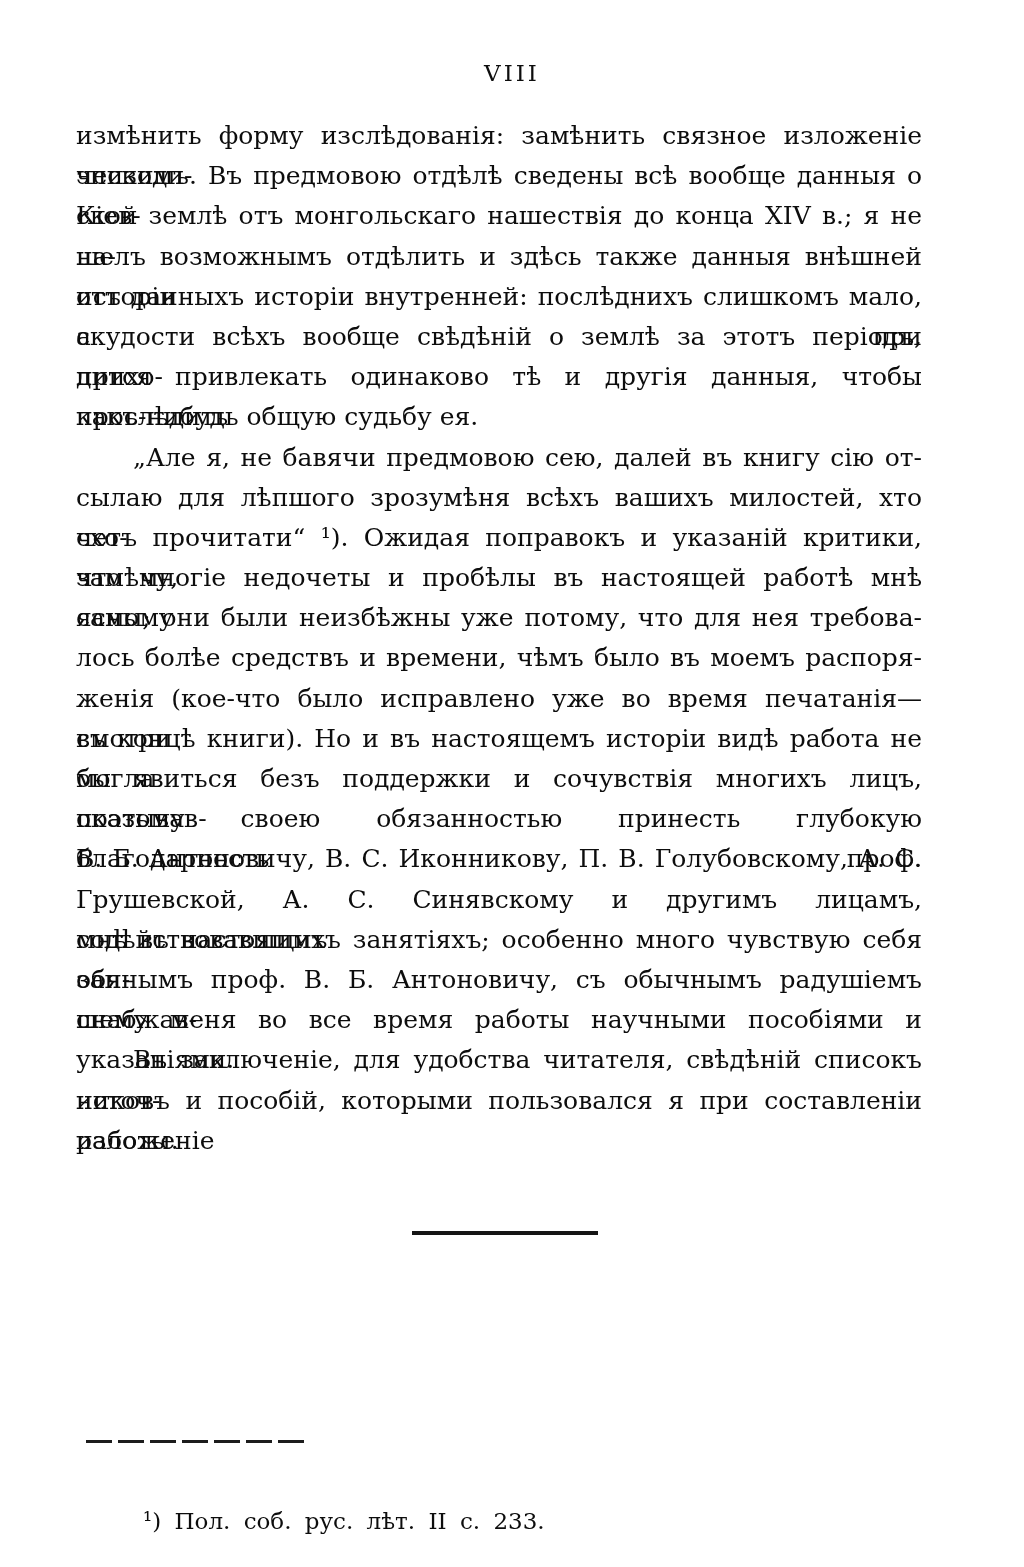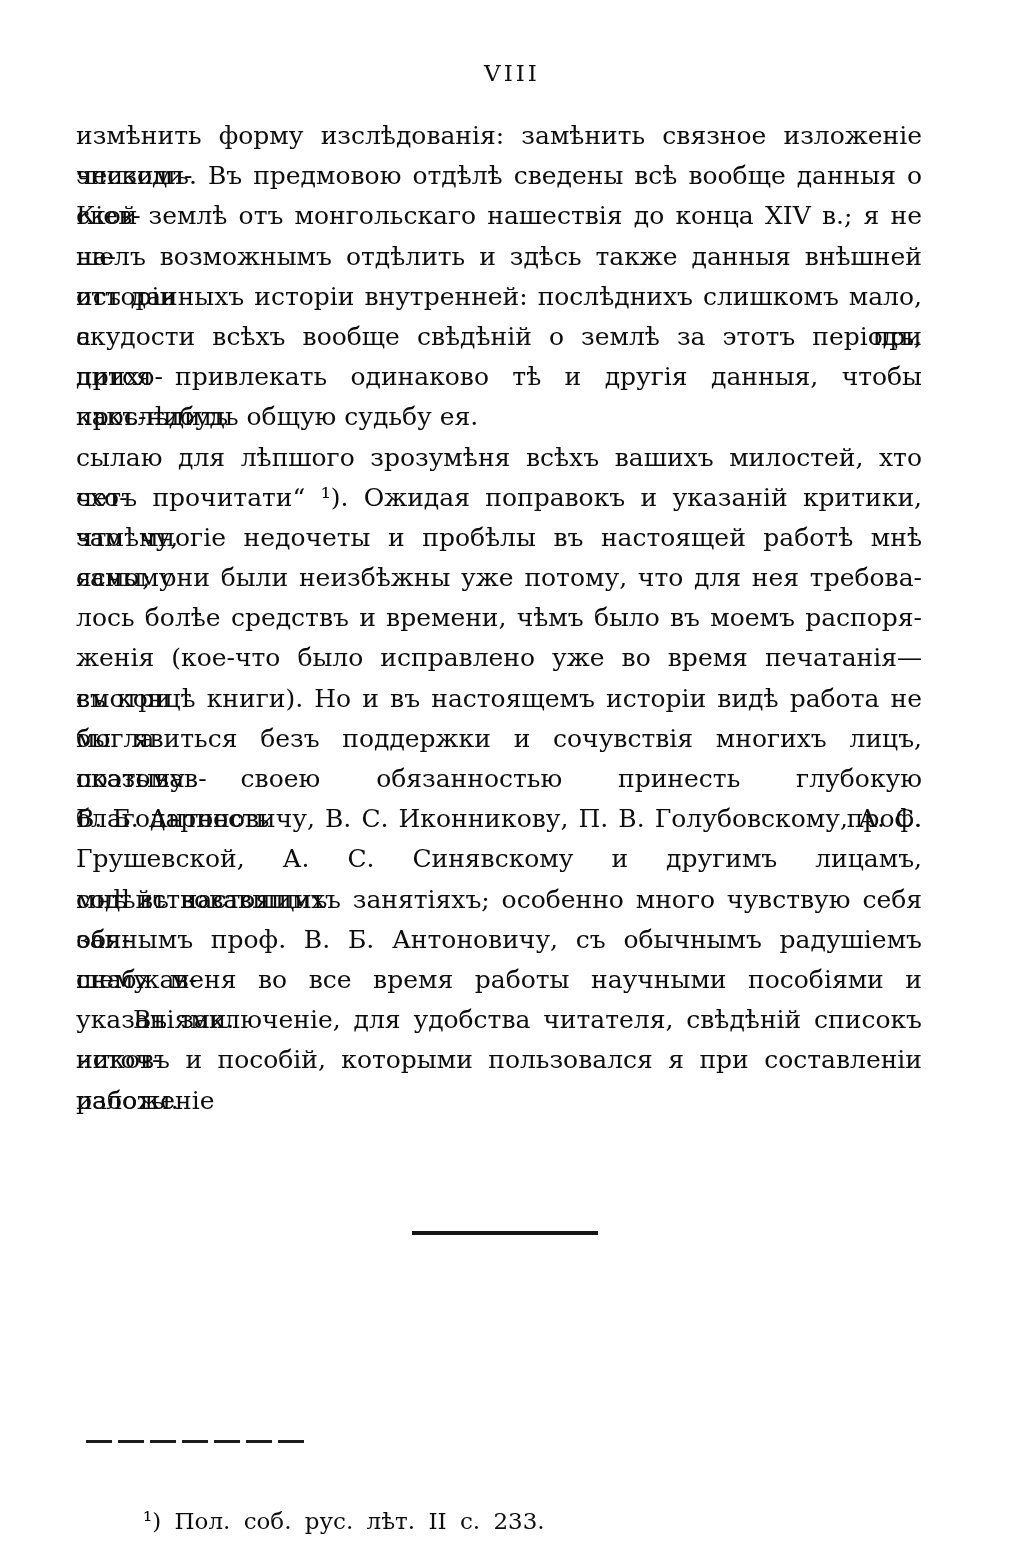--- a/index.html
+++ b/index.html
@@ -80,20 +80,21 @@
 
   <div class="textblock">
     <div class="line">измѣнить форму изслѣдованія: замѣнить связное изложеніе эпизоди-</div>
     <div class="line">ческимъ. Въ предмовою отдѣлѣ сведены всѣ вообще данныя о Кіев-</div>
     <div class="line">ской землѣ отъ монгольскаго нашествія до конца XIV в.;  я не на-</div>
     <div class="line">шелъ возможнымъ отдѣлить и здѣсь также данныя внѣшней исторіи</div>
     <div class="line">отъ данныхъ исторіи внутренней: послѣднихъ слишкомъ мало, а при</div>
     <div class="line">скудости всѣхъ вообще свѣдѣній о землѣ за этотъ періодъ,  прихо-</div>
     <div class="line">дится привлекать одинаково тѣ и другія данныя, чтобы  прослѣдить</div>
     <div class="line end">какъ-нибудь общую судьбу ея.</div>
+    <div class="line indent">„Але я, не бавячи предмовою сею, далей въ книгу сію от-</div>
     <div class="line">сылаю для лѣпшого зрозумѣня всѣхъ вашихъ милостей, хто схо-</div>
     <div class="line">четъ прочитати“ ¹). Ожидая поправокъ и указаній критики, замѣчу,</div>
     <div class="line">что многіе недочеты и пробѣлы въ настоящей работѣ мнѣ самому</div>
     <div class="line">ясны; они были неизбѣжны уже потому, что для нея требова-</div>
     <div class="line">лось болѣе средствъ и времени, чѣмъ было въ моемъ распоря-</div>
     <div class="line">женія (кое-что было исправлено уже во время печатанія—смотри</div>
     <div class="line">въ концѣ книги). Но и въ настоящемъ исторіи видѣ работа не могла</div>
     <div class="line">бы явиться безъ поддержки и сочувствія многихъ лицъ, оказывав-</div>
     <div class="line">поэтому своею обязанностью принесть глубокую благодарность проф.</div>
     <div class="line">В. Б. Антоновичу, В. С. Иконникову, П. В. Голубовскому, А. С.</div>

